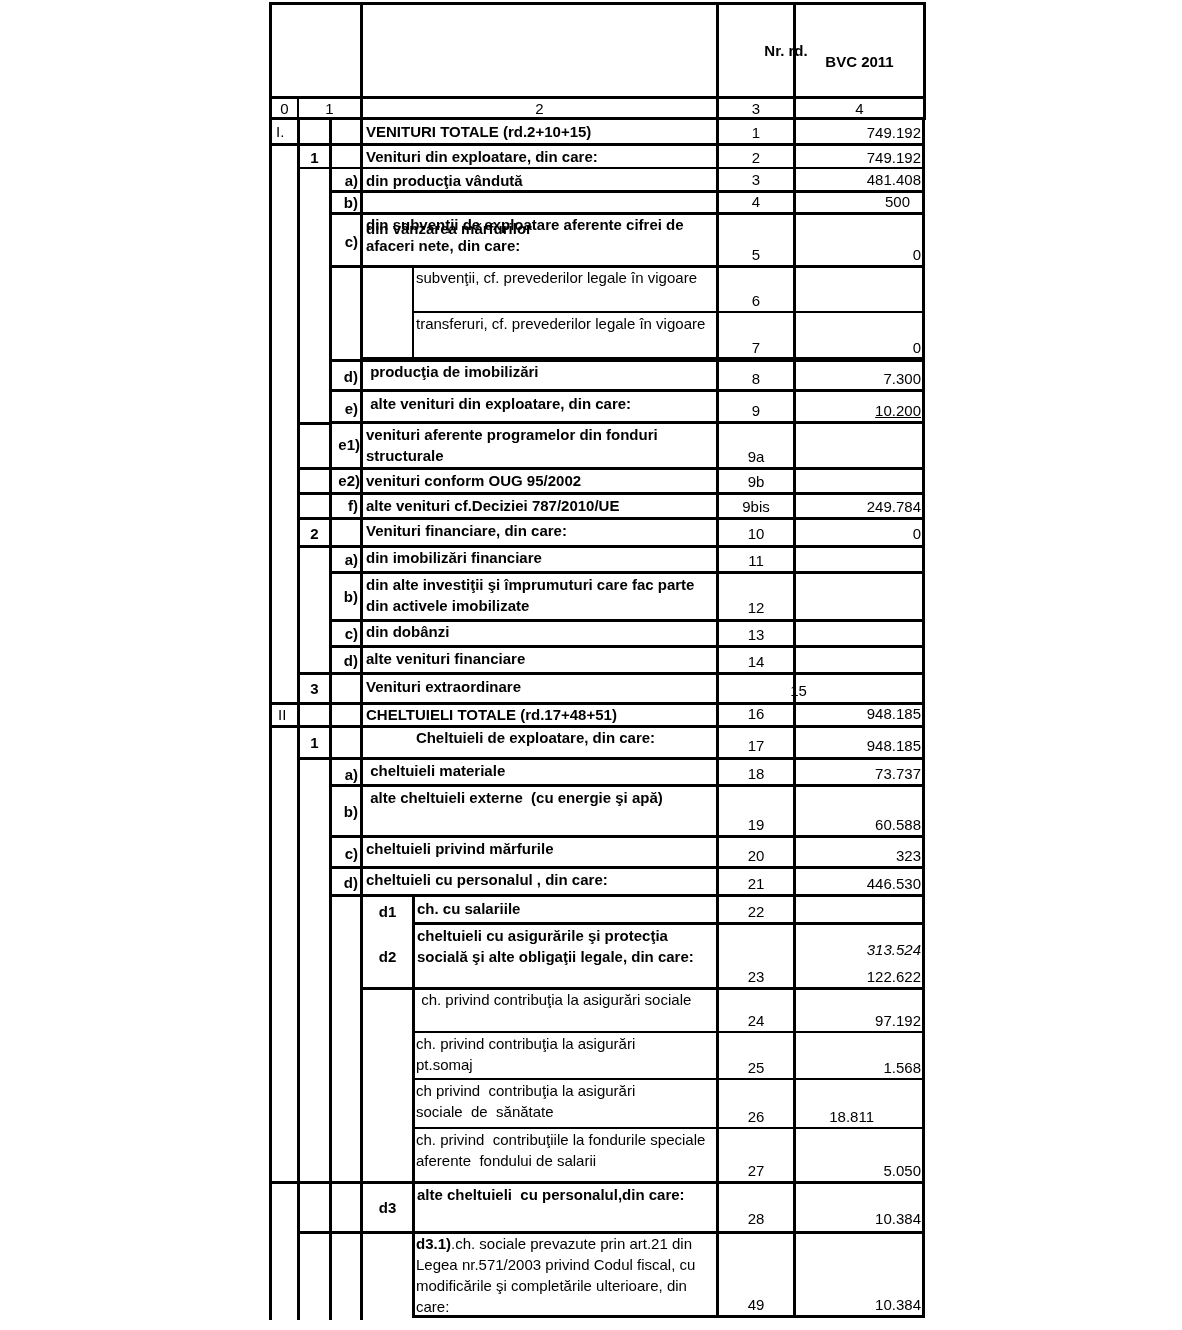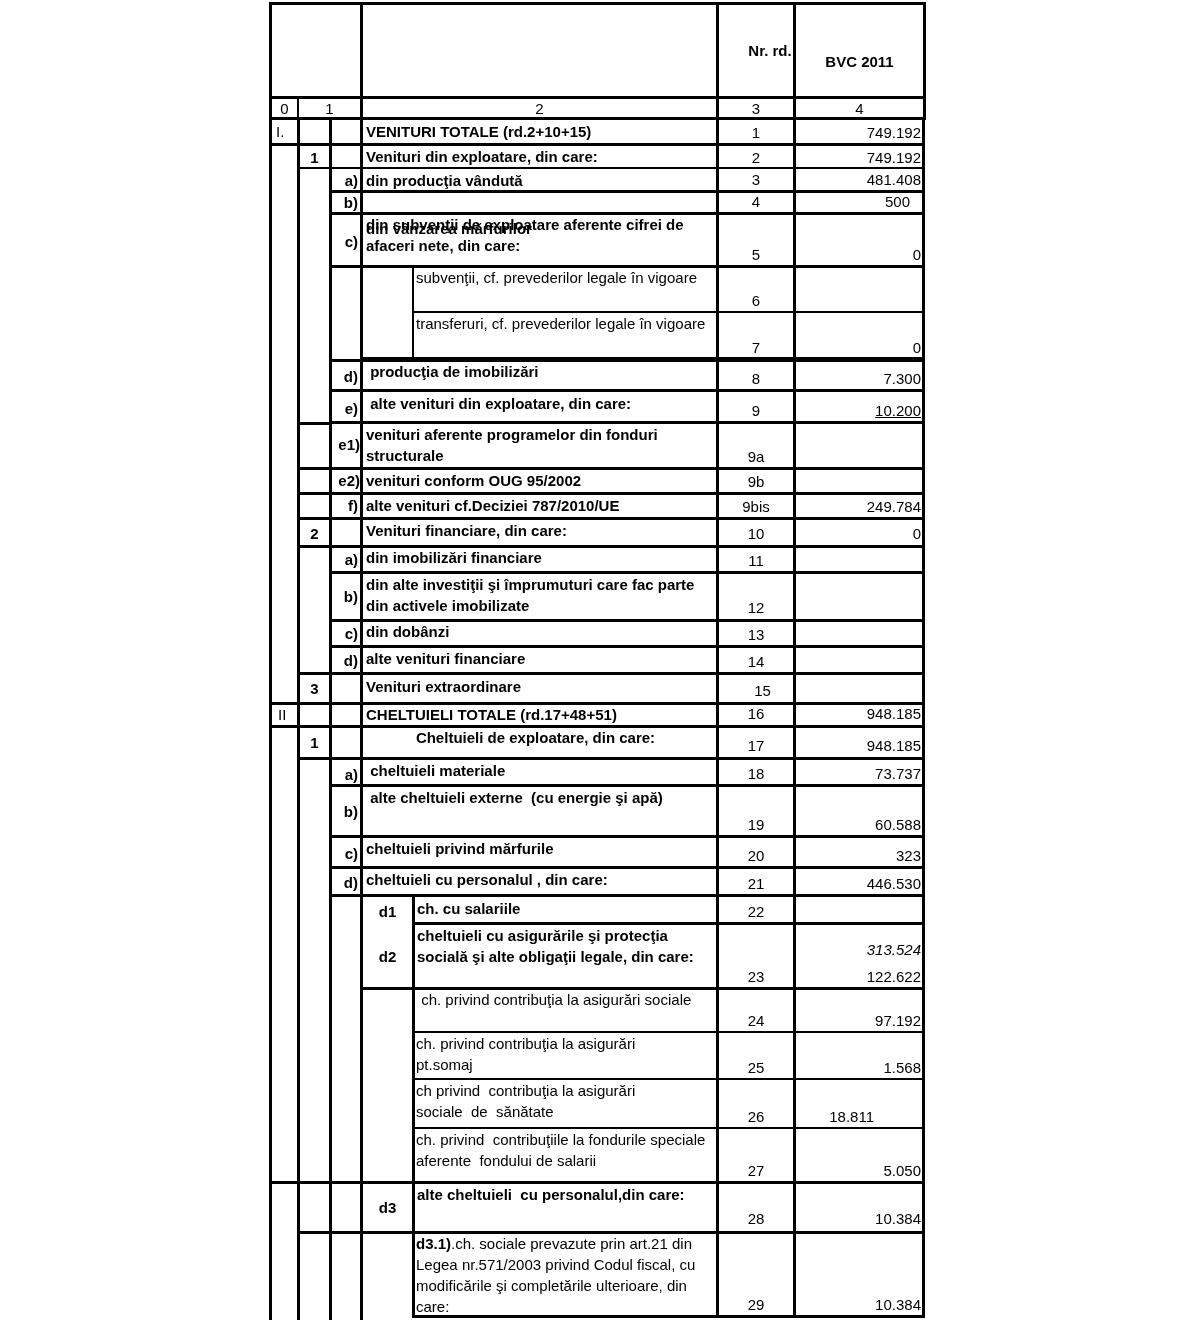--- a/index.html
+++ b/index.html
@@ -19,21 +19,21 @@
   <div class="ln" style="left:269px;top:2px;width:657px;height:3px;"></div>
   <div class="ln" style="left:269px;top:2px;width:3px;height:1318px;"></div>
   <div class="ln" style="left:923px;top:2px;width:3px;height:118px;"></div>
   <div class="ln" style="left:360px;top:2px;width:3px;height:118px;"></div>
   <div class="ln" style="left:716px;top:2px;width:3px;height:118px;"></div>
   <div class="ln" style="left:793px;top:2px;width:3px;height:118px;"></div>
   <div class="ln" style="left:269px;top:96px;width:657px;height:3px;"></div>
   <div class="ln" style="left:269px;top:117px;width:657px;height:3px;"></div>
   <div class="ln" style="left:297px;top:96px;width:2px;height:24px;"></div>
 
-  <div class="t b c" style="left:735px;top:40px;width:70px;">Nr. rd.</div>
+  <div class="t b c" style="left:751px;top:40px;width:70px;">Nr. rd.</div>
   <div class="t b c" style="left:796px;top:40px;width:127px;margin-top:11px;">BVC 2011</div>
 
   <div class="t c" style="left:272px;top:98px;width:25px;">0</div>
   <div class="t c" style="left:299px;top:98px;width:61px;">1</div>
   <div class="t c" style="left:363px;top:98px;width:353px;">2</div>
   <div class="t c" style="left:719px;top:98px;width:74px;">3</div>
   <div class="t c" style="left:796px;top:98px;width:127px;">4</div>
 
   <div class="ln" style="left:297px;top:117px;width:3px;height:1203px;"></div>
 
@@ -173,21 +173,21 @@
   <div>
     <div class="t b r" style="left:332px;top:650px;width:26px;">d)</div>
     <div class="t b" style="left:366px;top:648px;">alte venituri financiare</div>
     <div class="t c" style="left:719px;top:651px;width:74px;">14</div>
   </div>
 
   <div class="ln" style="left:269px;top:702px;width:656px;height:3px;"></div>
   <div>
     <div class="t b c" style="left:300px;top:678px;width:29px;">3</div>
     <div class="t b" style="left:366px;top:676px;">Venituri extraordinare</div>
-    <div class="t c" style="left:719px;top:680px;width:87px;">15</div>
+    <div class="t c" style="left:719px;top:680px;width:87px;padding-left:36px;">15</div>
   </div>
 
   <div class="ln" style="left:269px;top:725px;width:656px;height:3px;"></div>
   <div>
     <div class="t" style="left:278px;top:704px;">II</div>
     <div class="t b" style="left:366px;top:704px;">CHELTUIELI TOTALE  (rd.17+48+51)</div>
     <div class="t c" style="left:719px;top:703px;width:74px;">16</div>
     <div class="t r" style="left:796px;top:703px;width:125px;">948.185</div>
   </div>
 
@@ -283,17 +283,17 @@
     <div class="t b wrap" style="left:417px;top:1184px;width:290px;white-space:pre-wrap;">alte cheltuieli  cu personalul,din care:</div>
     <div class="t c" style="left:719px;top:1208px;width:74px;">28</div>
     <div class="t r" style="left:796px;top:1208px;width:125px;">10.384</div>
   </div>
 
   <div class="ln" style="left:412px;top:1315px;width:513px;height:3px;"></div>
   <div>
     <div class="t wrap" style="left:416px;top:1233px;width:300px;">
       <span class="b">d3.1)</span><span>.ch. sociale prevazute prin art.21 din Legea nr.571/2003 privind Codul fiscal, cu modificările şi completările ulterioare, din care:</span>
     </div>
-    <div class="t c" style="left:719px;top:1294px;width:74px;">29</div>
+    <div class="t c" style="left:719px;top:1294px;width:74px;">49</div>
     <div class="t r" style="left:796px;top:1294px;width:125px;">10.384</div>
   </div>
 
 </div>
 
 </body></html>

